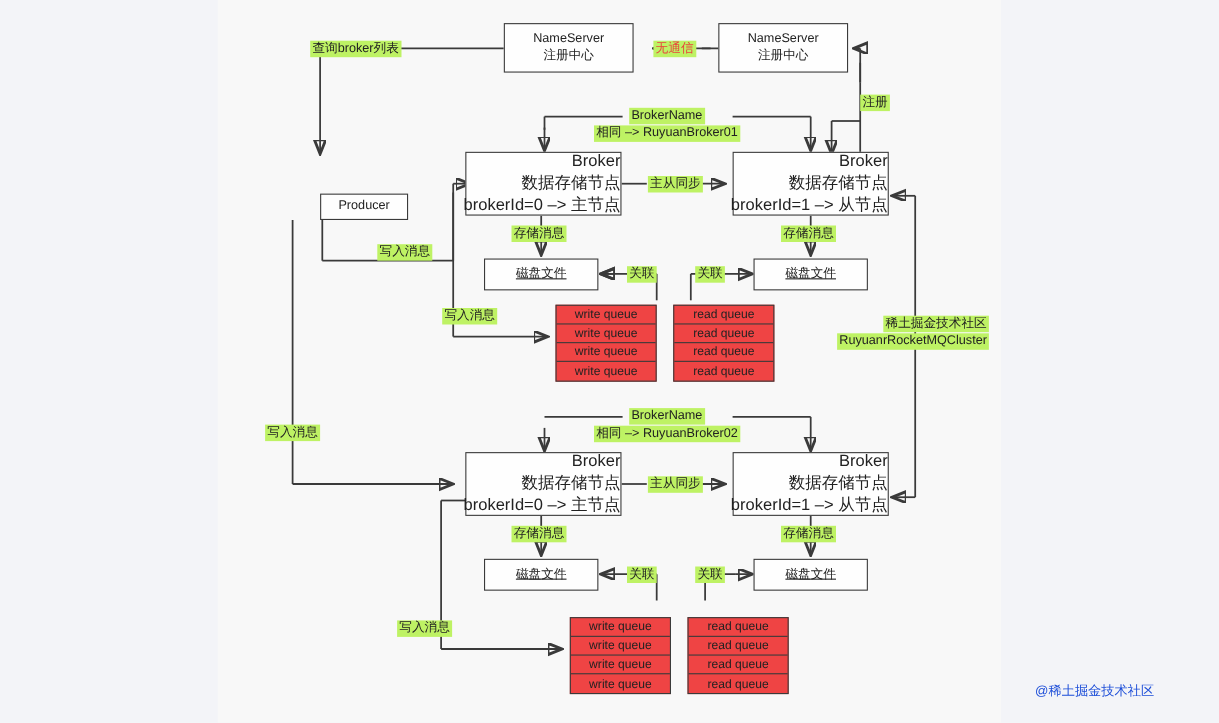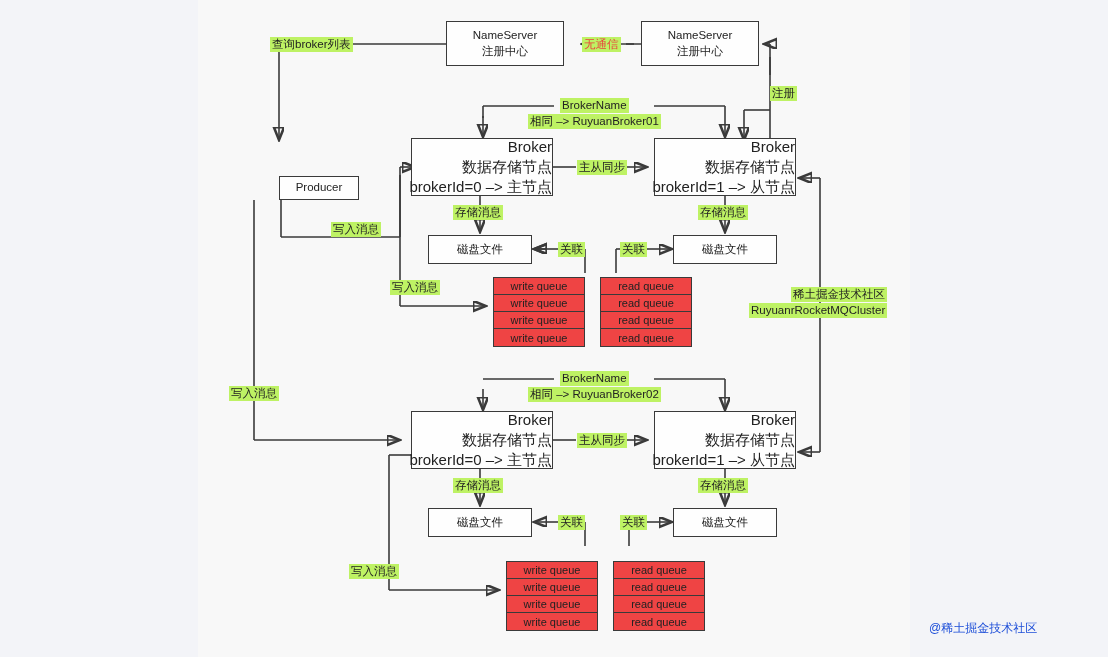--- a/index.html
+++ b/index.html
@@ -7,40 +7,40 @@
   body {
     width:1108px; height:657px;
     background:#f3f4f8;
     font-family:"Liberation Sans","DejaVu Sans",sans-serif;
     overflow:hidden;
   }
   #canvas {
     position:absolute; left:198px; top:0; width:712px; height:657px;
     background:#f8f8f8;
   }
-  #stage { position:absolute; left:4px; top:0; width:1004px; height:657px; }
+  #stage { position:absolute; left:16px; top:0; width:1004px; height:657px; }
 
   .box {
     position:absolute;
     background:#fefefe;
     border:1.6px solid #3a3a3a;
     display:flex; flex-direction:column;
     align-items:center; justify-content:center;
     color:#222;
     line-height:1.35;
     text-align:center;
     white-space:nowrap;
   }
   .box .ln { display:block; }
 
   .nameserver { width:118px; height:45px; font-size:11.5px; }
   .broker { width:142px; height:58px; font-size:15px;align-items:flex-end; }
   .bizbox { width:104px; height:44px; font-size:12px; }
   .producer { width:80px; height:24px; font-size:11.5px;margin-left:38px; }
-  .diskfile { width:104px; height:29px; font-size:11.5px; }
+  .diskfile { width:104px; height:29px; font-size:11.5px;text-decoration:underline; }
 
   .qstack {
     position:absolute;
     border:1.6px solid #3a3a3a;
     background:#ef4444;
     display:flex; flex-direction:column;
     width:92px;
   }
   .qstack .qrow {
     height:17px;

